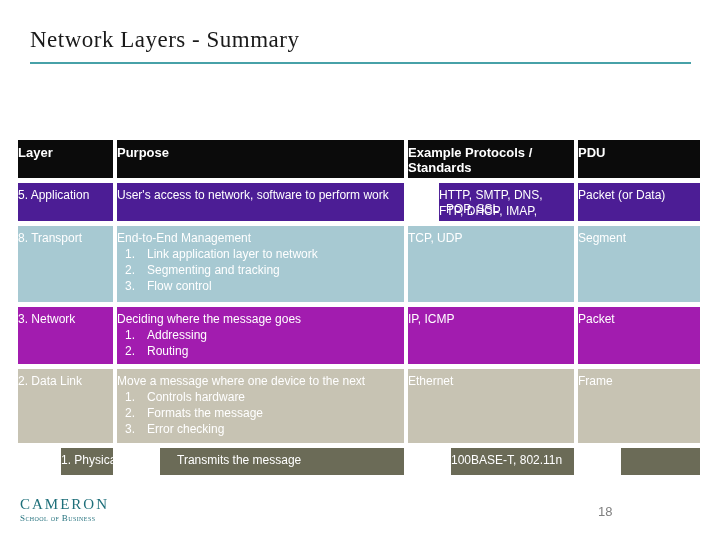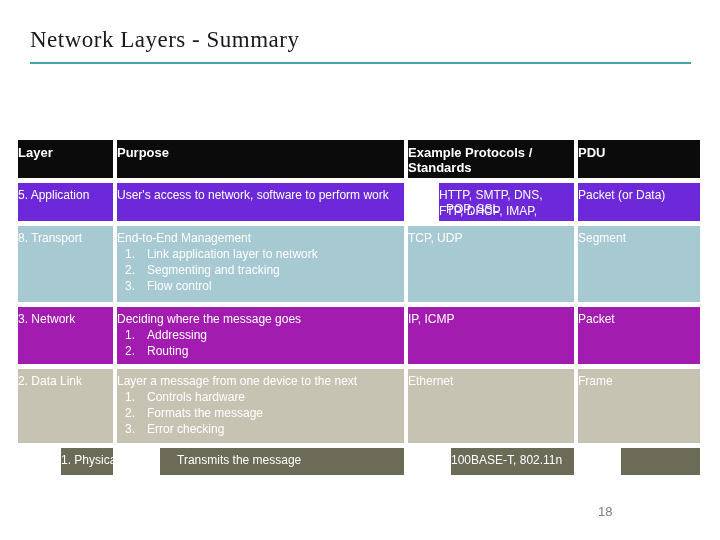--- a/index.html
+++ b/index.html
@@ -48,21 +48,21 @@
     padding: 4px 0;
     overflow: visible;
   }
   .cell.hdr {
     background: #0b0b0b;
     font-weight: bold;
     font-size: 13px;
     line-height: 15px;
     padding-top: 5px;
   }
-  .bg-app   { background: #6d28d9; }
+  .bg-app   { background: #4c1d95; }
   .bg-trans { background: #a7c9d2; }
   .bg-net   { background: #a21caf; }
   .bg-dlink { background: #c7c3b3; }
   .bg-phys  { background: #6b6b57; margin-left: 43px; }
   .layer-cell { white-space: nowrap; }
   .pdu-cell   { white-space: nowrap; }
   .indent-extra { padding-left: 17px; }
 
   .list-row { display: flex; margin-left: 8px; }
   .list-row .num { width: 22px; flex: 0 0 22px; }
@@ -161,21 +161,21 @@
       <div class="list-row">
         <span class="num">2.</span>
         <span class="txt">Routing</span>
       </div>
     </div>
     <div class="cell bg-net">IP, ICMP</div>
     <div class="cell bg-net pdu-cell">Packet</div>
 
     <div class="cell bg-dlink layer-cell">2. Data Link</div>
     <div class="cell bg-dlink">
-      <div class="proto-line">Layer a message from one device to the next</div>
+      <div class="proto-line">Move a message where one device to the next</div>
       <div class="list-row">
         <span class="num">1.</span>
         <span class="txt">Controls hardware</span>
       </div>
       <div class="list-row">
         <span class="num">2.</span>
         <span class="txt">Formats the message</span>
       </div>
       <div class="list-row">
         <span class="num">3.</span>
@@ -185,16 +185,20 @@
     <div class="cell bg-dlink">Ethernet</div>
     <div class="cell bg-dlink pdu-cell">Frame</div>
 
     <div class="cell bg-phys layer-cell">1. Physical</div>
     <div class="cell bg-phys indent-extra">Transmits the message</div>
     <div class="cell bg-phys">100BASE-T, 802.11n</div>
     <div class="cell bg-phys pdu-cell"></div>
 
   </div>
 
+  <div class="logo">
+    <div class="logo-name">CAMERON</div>
+    <div class="logo-sub">School of Business</div>
+  </div>
 
   <div class="page-num">18</div>
 
 </div>
 
 </body></html>

